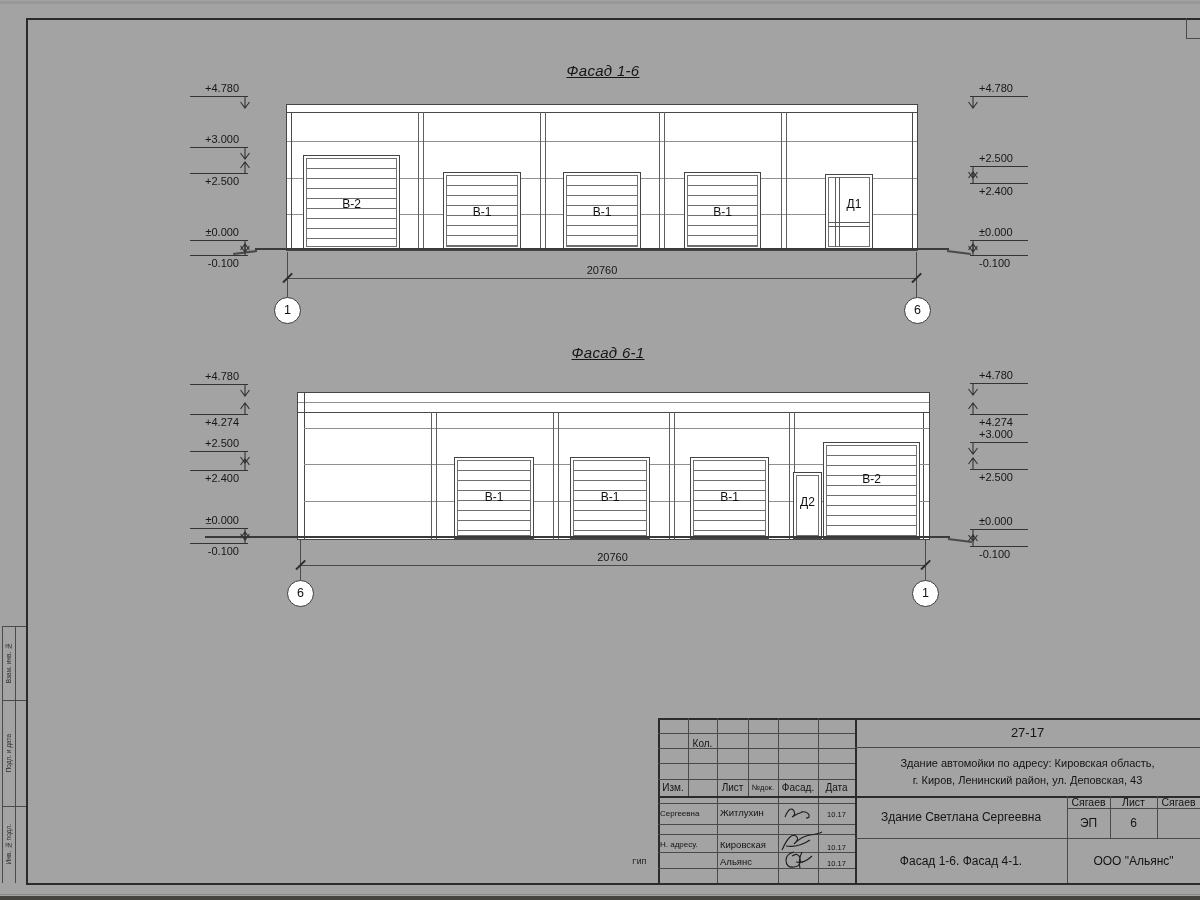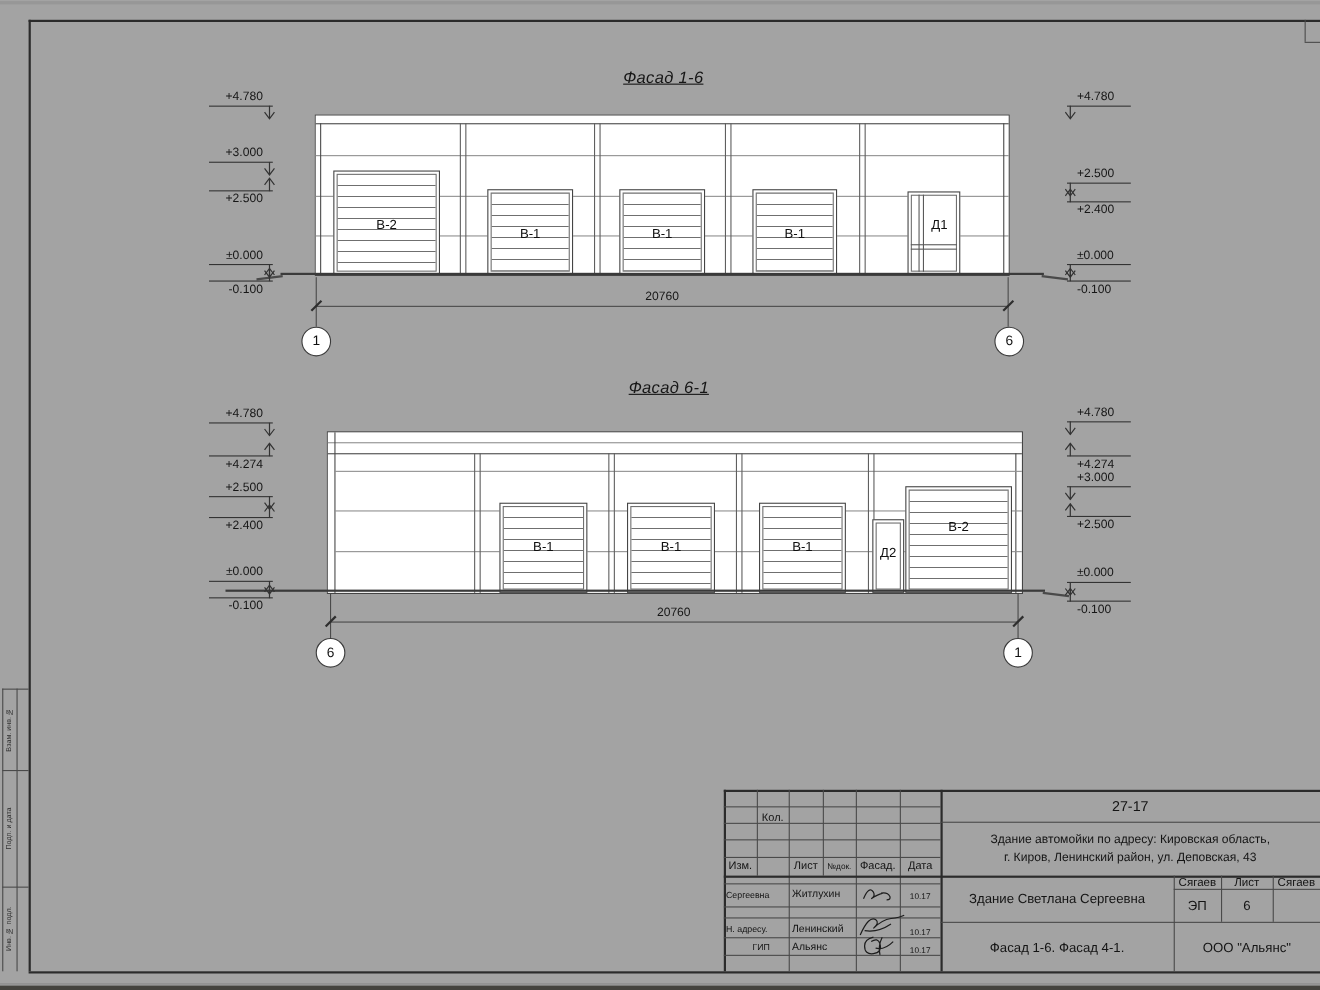--- a/index.html
+++ b/index.html
@@ -365,26 +365,26 @@
     <div class="tbx" style="left:720px;top:805px;width:57px;height:14px;font-size:9.5px;justify-content:flex-start;">
         <span>Житлухин</span>
       </div>
     <div class="tbx" style="left:818px;top:808px;width:37px;height:13px;font-size:7.5px;">
         <span>10.17</span>
       </div>
     <div class="tbx" style="left:660px;top:838px;width:56px;height:13px;font-size:8px;justify-content:flex-start;">
         <span>Н. адресу.</span>
       </div>
     <div class="tbx" style="left:720px;top:837px;width:60px;height:14px;font-size:9.5px;justify-content:flex-start;">
-        <span>Ленинский</span>
+        <span>Кировская</span>
       </div>
     <div class="tbx" style="left:818px;top:841px;width:37px;height:13px;font-size:7.5px;">
         <span>10.17</span>
       </div>
-    <div class="tbx" style="left:684px;top:855px;width:78px;height:13px;font-size:8px;justify-content:flex-start;">
+    <div class="tbx" style="left:632px;top:855px;width:78px;height:13px;font-size:8px;justify-content:flex-start;font-family:Liberation Mono, monospace;">
         <span>ГИП</span>
       </div>
     <div class="tbx" style="left:720px;top:854px;width:57px;height:14px;font-size:9.5px;justify-content:flex-start;">
         <span>Альянс</span>
       </div>
     <div class="tbx" style="left:818px;top:857px;width:37px;height:13px;font-size:7.5px;">
         <span>10.17</span>
       </div>
 
     <svg class="sig" style="left:783px;top:803px;" width="32" height="20" viewBox="0 0 32 20">

